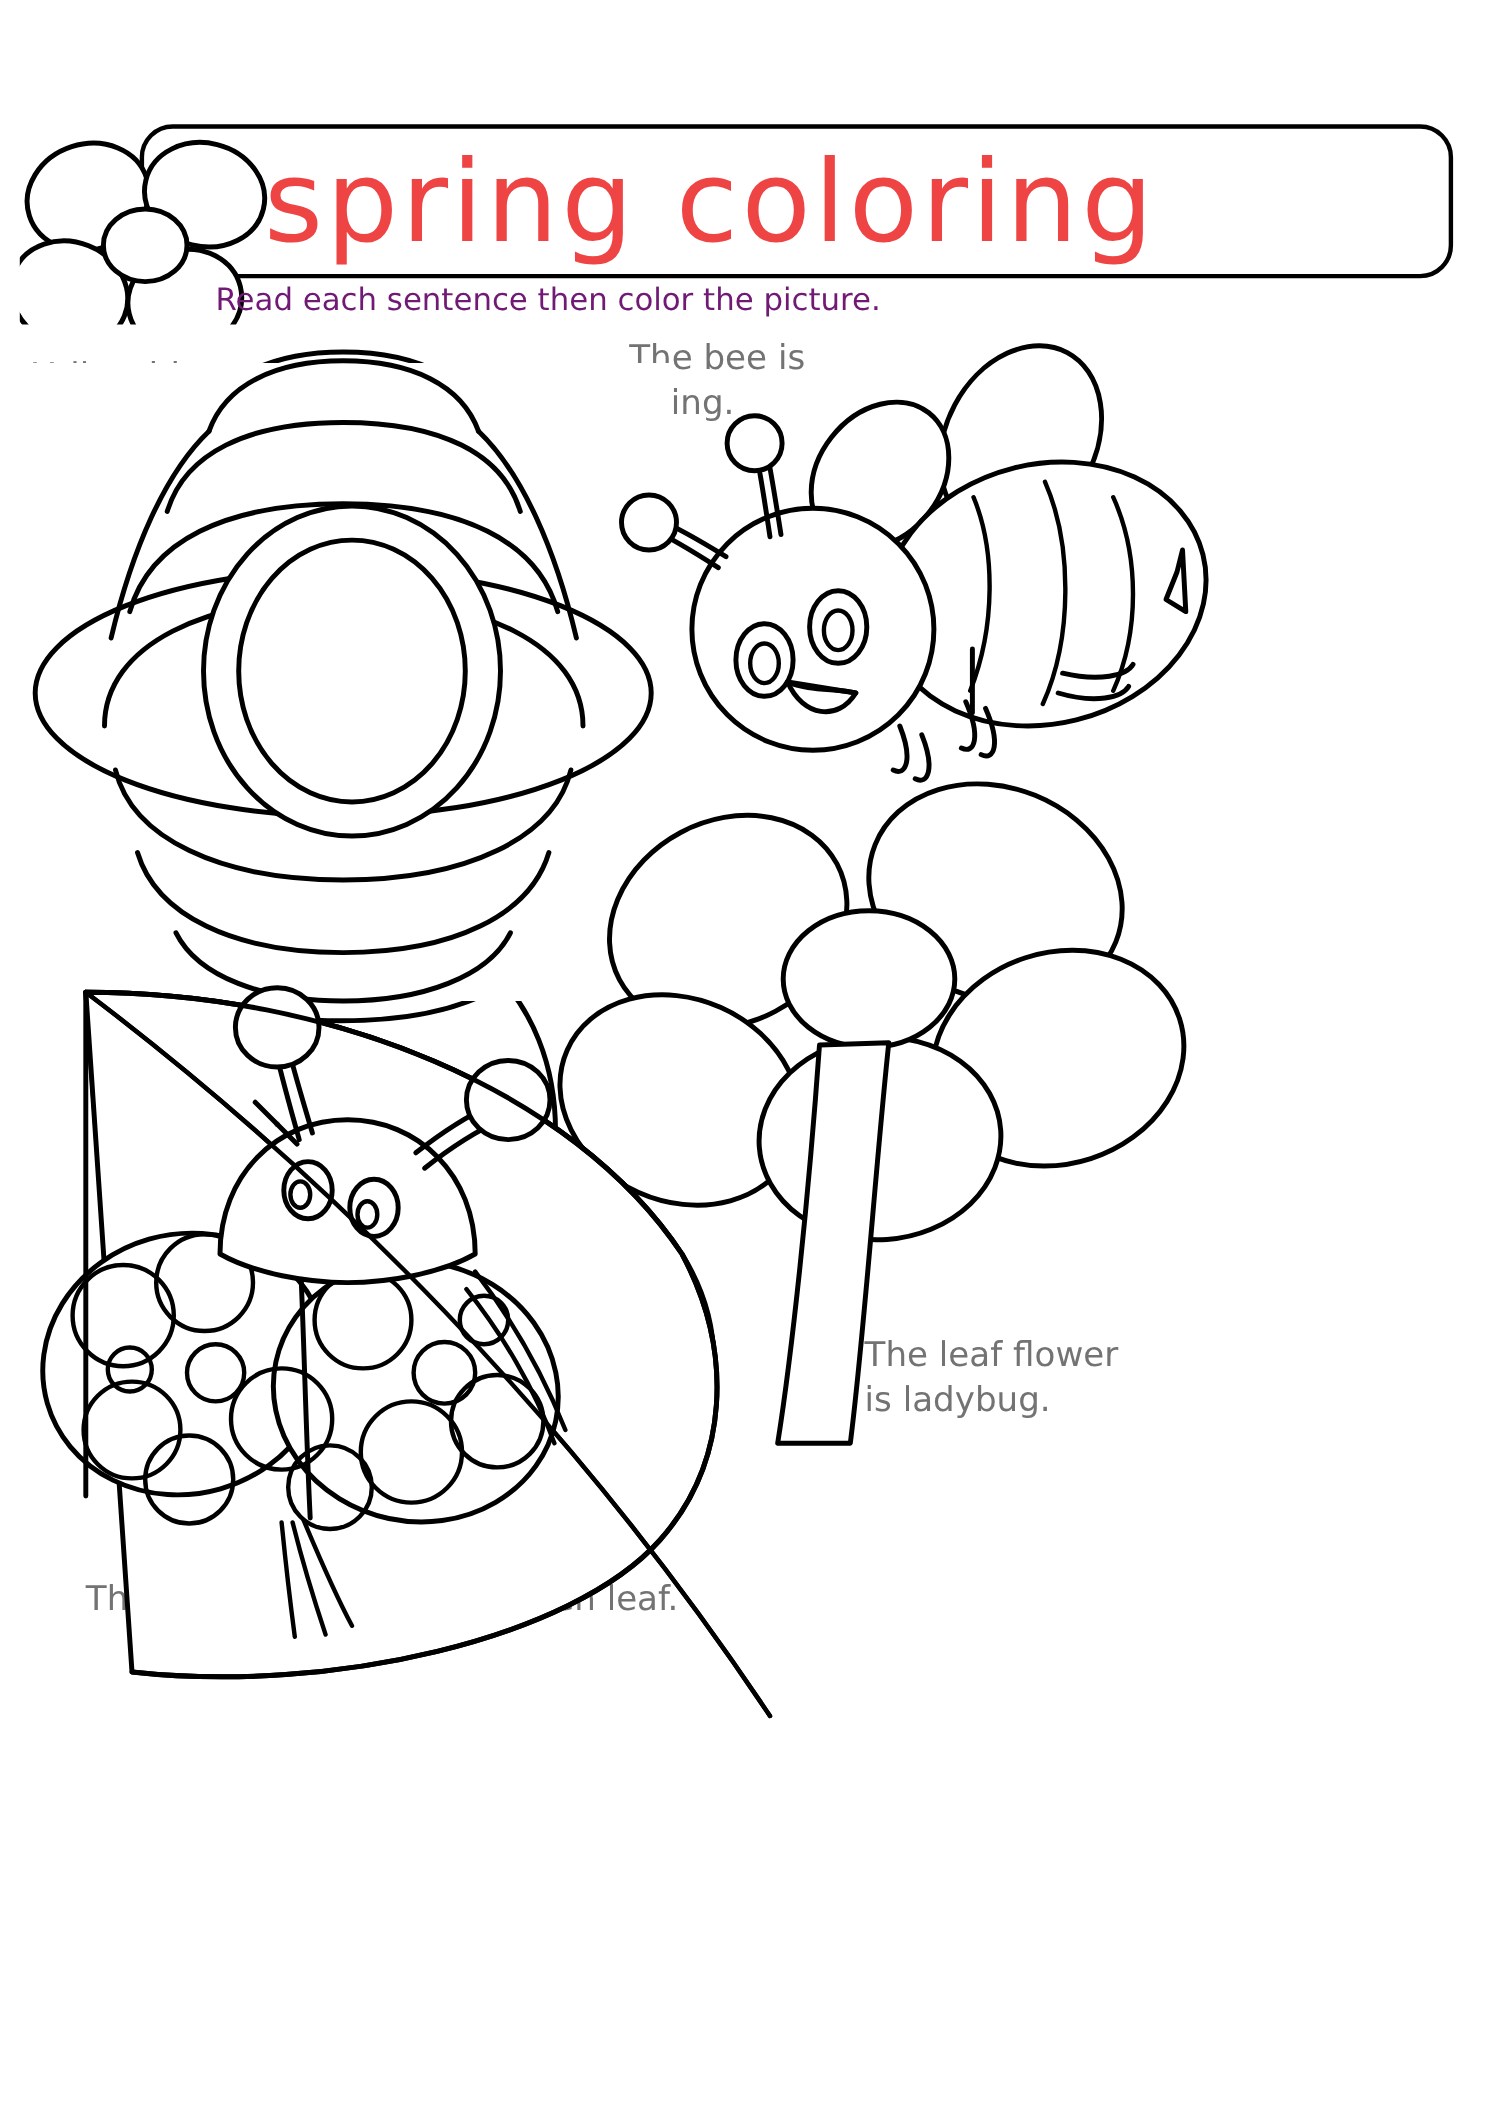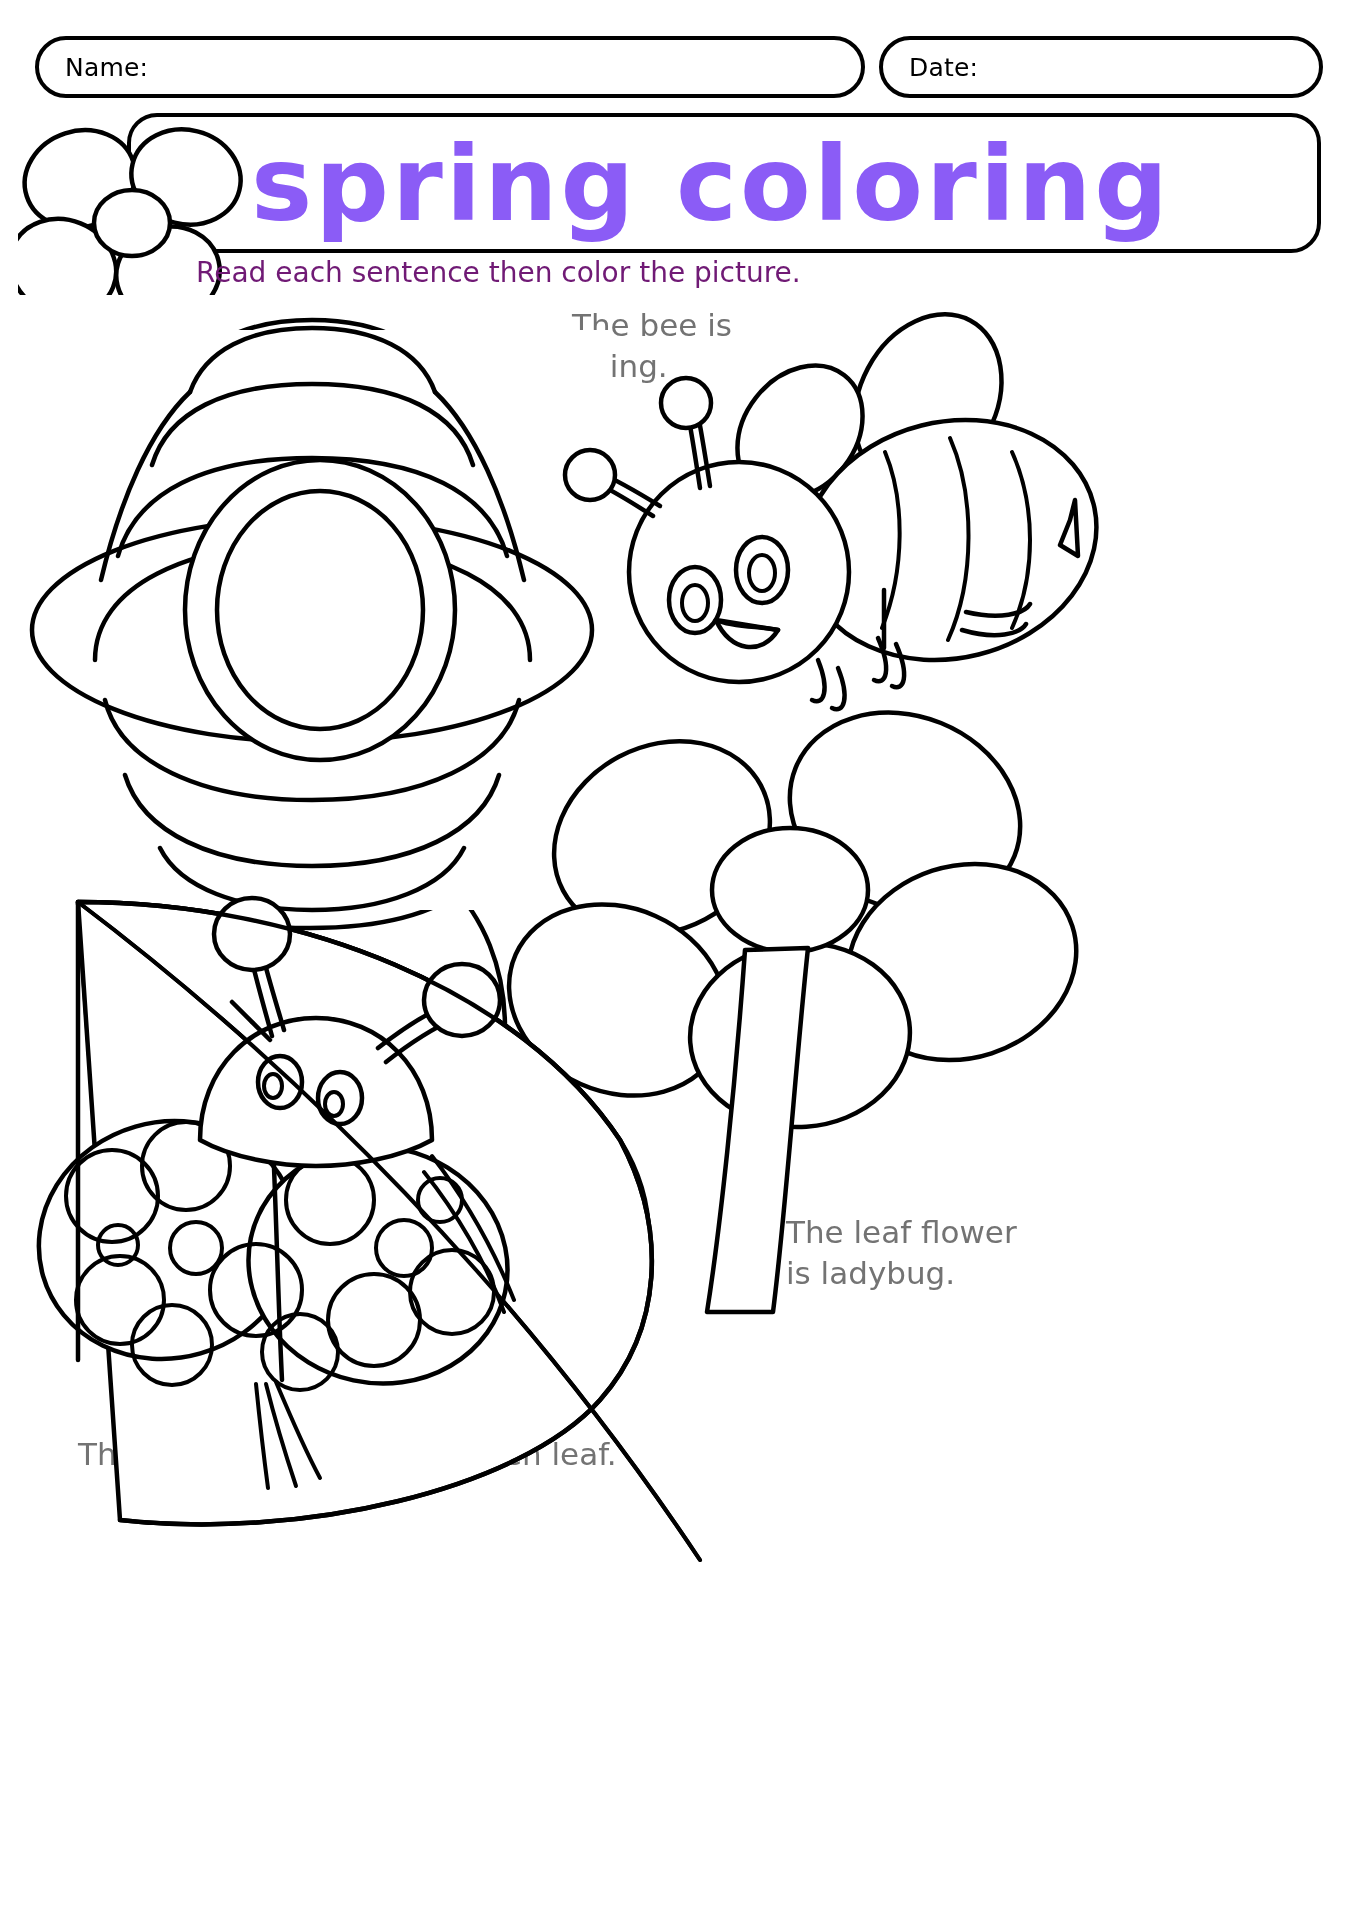--- a/index.html
+++ b/index.html
@@ -68,26 +68,25 @@
   .title-text {
     position: absolute;
     left: 240px;
     top: 124px;
     width: 950px;
     height: 120px;
     display: flex;
     align-items: center;
     font-family: "DejaVu Sans", sans-serif;
     font-size: 103px;
-    font-weight: 700;
+    font-weight: 400;
     letter-spacing: 3px;
     line-height: 1;
     white-space: nowrap;
-    color: #8b5cf6;
-    margin-left: 11px;
+    color: #ef4444;
   }
   .corner-flower {
     position: absolute;
     left: 18px;
     top: 115px;
     width: 230px;
     height: 180px;
   }
 
   
@@ -163,28 +162,20 @@
     stroke-width: 4.5;
     stroke-linejoin: round;
     stroke-linecap: round;
   }
 </style>
 </head>
 <body>
 
 <div class="page">
 
-  <div class="header-row">
-    <div class="field-pill name">
-      <span class="field-label">Name:</span>
-    </div>
-    <div class="field-pill date">
-      <span class="field-label">Date:</span>
-    </div>
-  </div>
 
   <div class="title-banner"></div>
 
   <div class="corner-flower">
     <svg width="230" height="180" viewBox="0 0 230 180">
 
       <ellipse class="white-fill" cx="62" cy="64" rx="56" ry="48" transform="rotate(-18 62 64)"></ellipse>
       <ellipse class="white-fill" cx="168" cy="62" rx="55" ry="47" transform="rotate(14 168 62)"></ellipse>
       <ellipse class="white-fill" cx="45" cy="152" rx="54" ry="47" transform="rotate(22 45 152)"></ellipse>
       <ellipse class="white-fill" cx="150" cy="158" rx="52" ry="46" transform="rotate(-14 150 158)"></ellipse>

